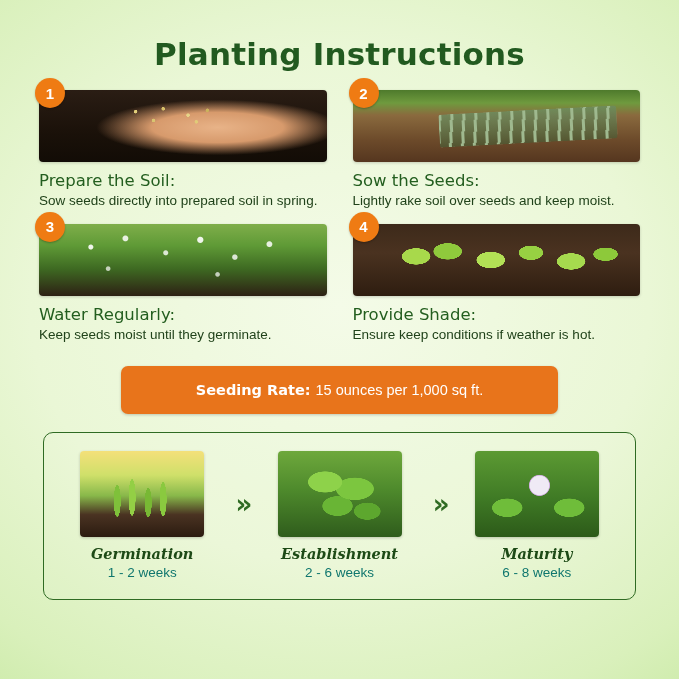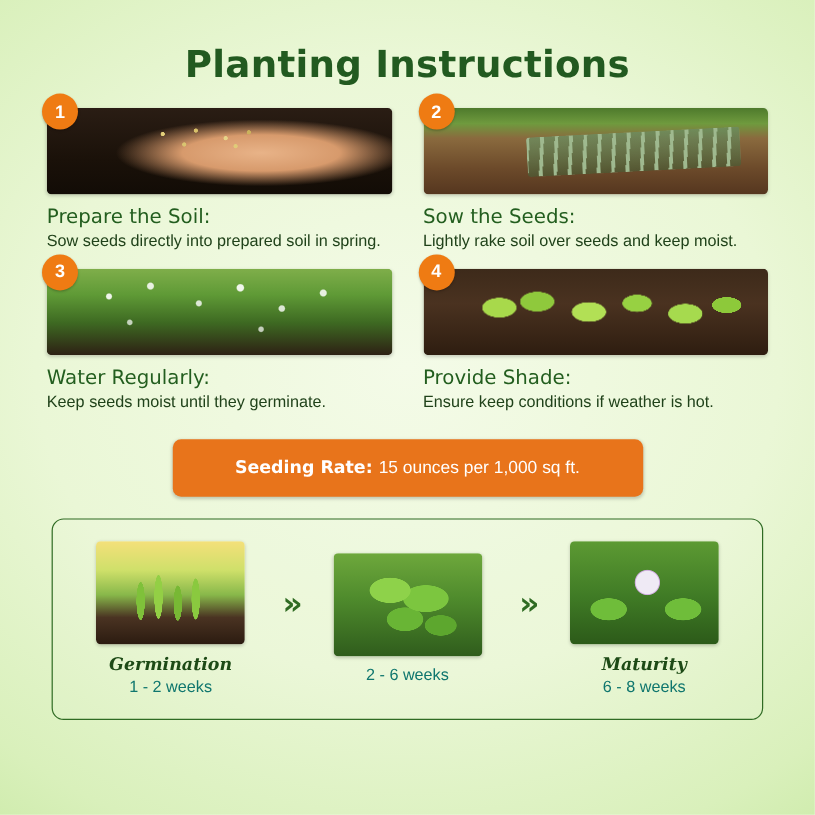--- a/index.html
+++ b/index.html
@@ -142,21 +142,21 @@
       radial-gradient(ellipse 7% 16% at 33% 38%, #8fc93c 0 70%, transparent 72%),
       radial-gradient(ellipse 7% 16% at 48% 50%, #b2e055 0 70%, transparent 72%),
       radial-gradient(ellipse 6% 14% at 62% 40%, #97d142 0 70%, transparent 72%),
       radial-gradient(ellipse 7% 16% at 76% 52%, #a6da4e 0 70%, transparent 72%),
       radial-gradient(ellipse 6% 13% at 88% 42%, #8dc93a 0 70%, transparent 72%);
   }
 
   
   .rate-banner {
     margin: 22px auto 0 auto;
-    width: 392px;
+    width: 437px;
     height: 48px;
     background: #e8741b;
     border-radius: 7px;
     display: flex;
     align-items: center;
     justify-content: center;
     color: #fff;
     font-size: 14.5px;
     box-shadow: 0 1px 3px rgba(0,0,0,.2);
   }
@@ -308,20 +308,21 @@
       <div class="stage-name">Germination</div>
       <div class="stage-time">1 - 2 weeks</div>
     </div>
 
     <div class="arrow">»</div>
 
     <div class="stage">
       <div class="stage-photo">
         <div class="ph estab"></div>
       </div>
+      <div class="stage-name">Establishment</div>
       <div class="stage-time">2 - 6 weeks</div>
     </div>
 
     <div class="arrow">»</div>
 
     <div class="stage">
       <div class="stage-photo">
         <div class="ph matur"></div>
       </div>
       <div class="stage-name">Maturity</div>

